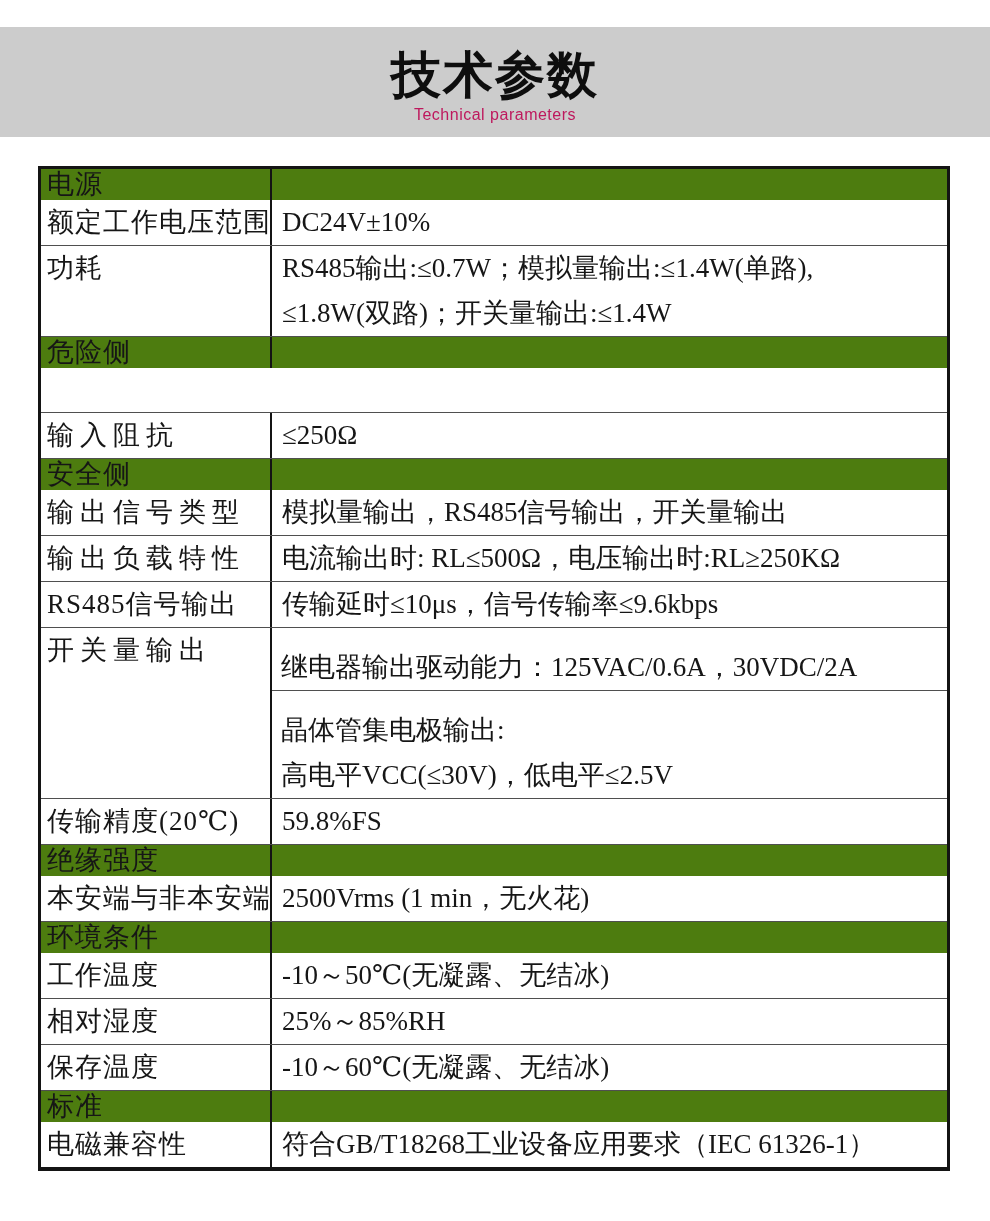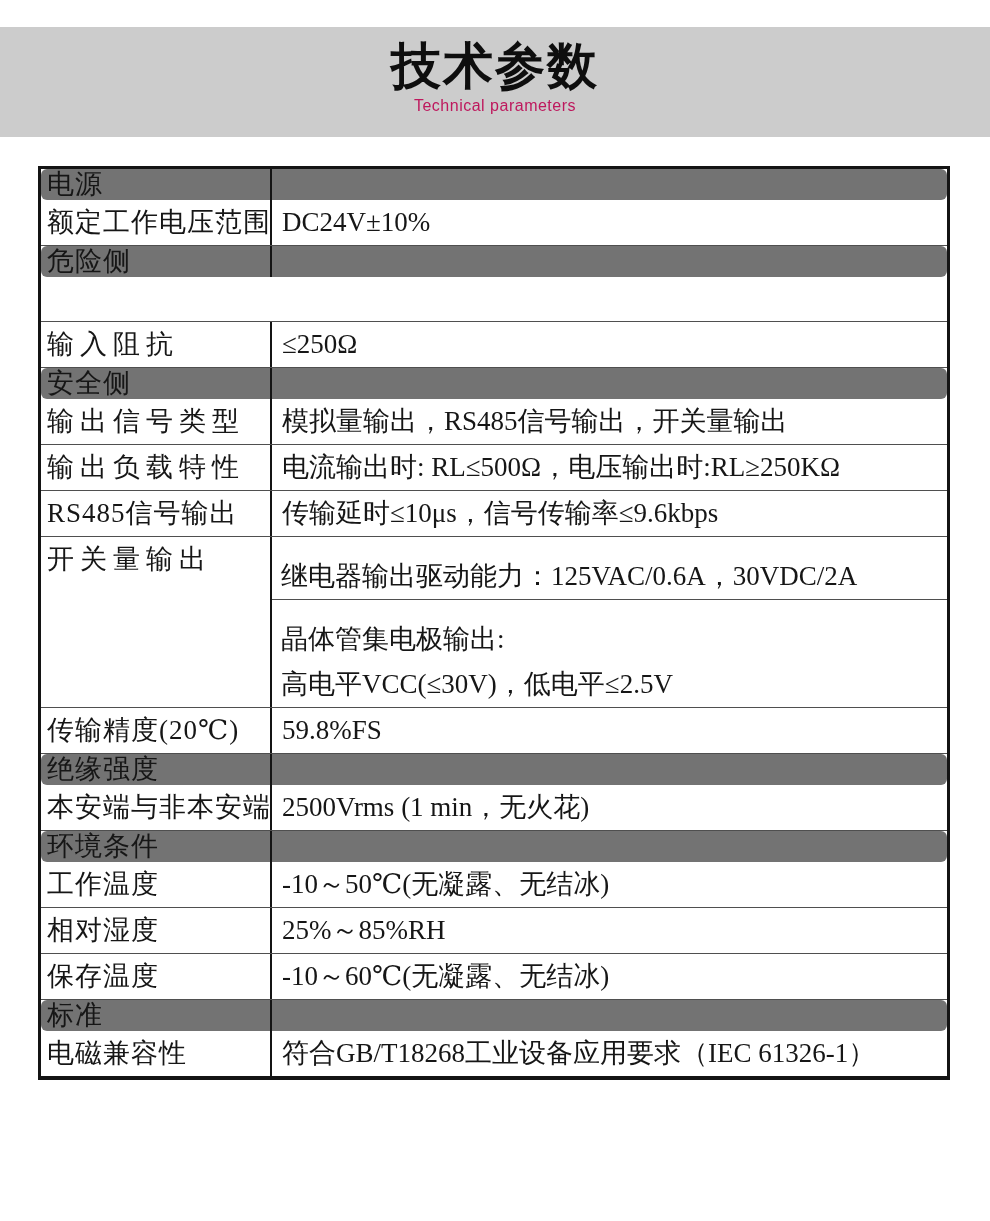--- a/index.html
+++ b/index.html
@@ -11,21 +11,21 @@
   }
   body { height: 1221px; overflow: hidden; position: relative; }
 
   
   .banner {
     margin-top: 27px;
     width: 990px;
     height: 110px;
     background: #cccccc;
     text-align: center;
-    padding-top: 11px;
+    padding-top: 20px;
   }
   .title {
     font-family: "Liberation Sans", "DejaVu Sans", sans-serif;
     font-weight: bold;
     font-size: 50px;
     line-height: 56px;
     color: #0e0e0e;
     letter-spacing: 2px;
   }
   .subtitle {
@@ -43,25 +43,24 @@
     top: 166px;
     width: 912px;
     border: 3px solid #141414;
     border-bottom-width: 4px;
     background: #ffffff;
     font-size: 27px;
   }
   .row { display: flex; border-bottom: 1px solid #4f4f4f; }
   .row:last-child { border-bottom: none; }
   .row.section {
-    background: #737373;
+    background: #4d7c0f;
     border-bottom: none;
     min-height: 31px;
     line-height: 31px;
-    border-radius: 6px;
   }
   .row.data { line-height: 45px; min-height: 45px; }
 
   .cell { display: block; }
   .cell.label {
     flex: 0 0 231px;
     width: 231px;
     border-right: 2px solid #141414;
     padding-left: 6px;
     padding-right: 2px;
@@ -97,20 +96,27 @@
     <div class="row section">
       <div class="cell label">电源</div>
       <div class="cell value"></div>
     </div>
     <div class="row data">
       <div class="cell label">额定工作电压范围</div>
       <div class="cell value">
         <div class="line">DC24V±10%</div>
       </div>
     </div>
+    <div class="row data">
+      <div class="cell label">功耗</div>
+      <div class="cell value">
+        <div class="line">RS485输出:≤0.7W；模拟量输出:≤1.4W(单路),</div>
+        <div class="line">≤1.8W(双路)；开关量输出:≤1.4W</div>
+      </div>
+    </div>
     <div class="row section">
       <div class="cell label">危险侧</div>
       <div class="cell value"></div>
     </div>
     <div class="row data">
     </div>
     <div class="row data">
       <div class="cell label spread">输入阻抗</div>
       <div class="cell value">
         <div class="line">≤250Ω</div>

